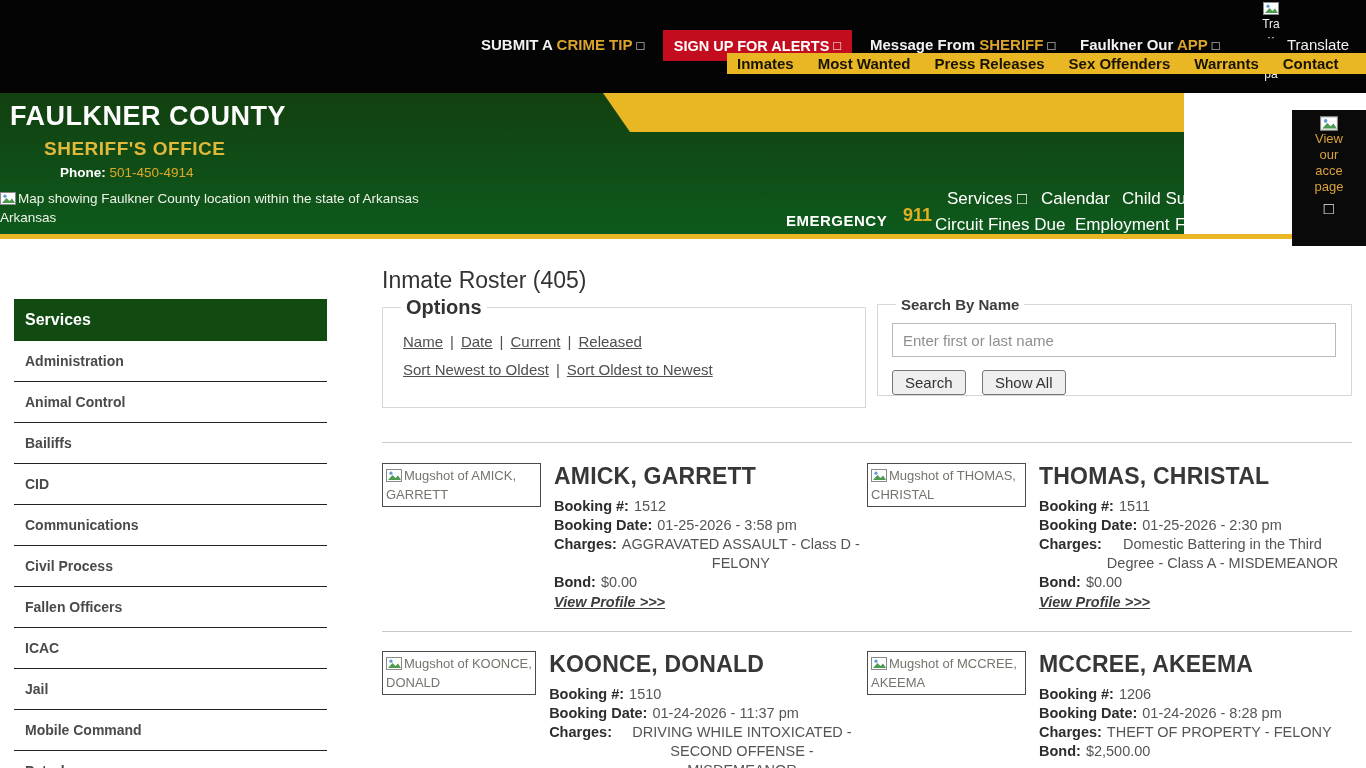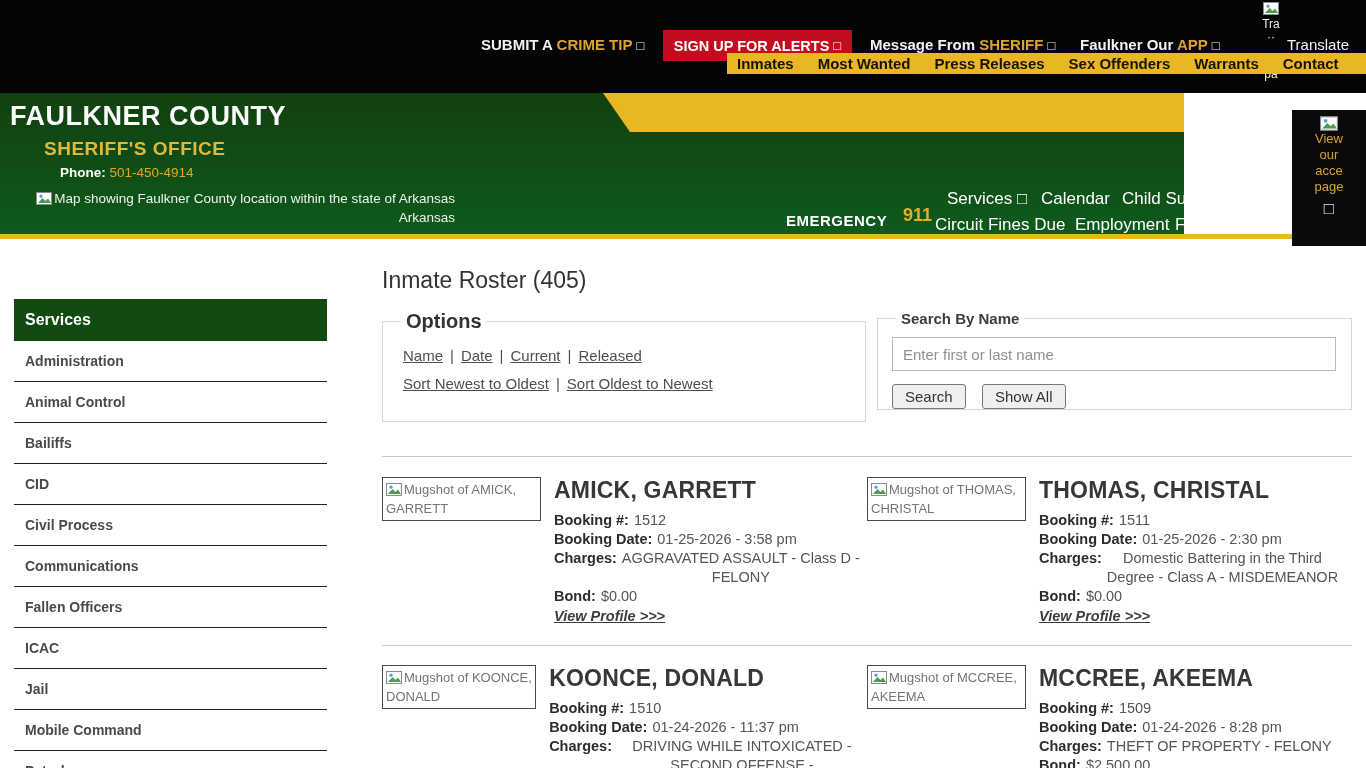--- a/index.html
+++ b/index.html
@@ -27,41 +27,41 @@
   .goldnav a{color:#191304;font-size:15px;font-weight:bold;text-decoration:none;white-space:nowrap;cursor:pointer;}
   
   .greenhdr{left:0;top:93px;width:1184px;height:141px;
     background:linear-gradient(to bottom,#12400f,#0e5a1d);overflow:hidden;}
   .goldband{position:absolute;left:600px;top:0;width:766px;height:39px;background:#e9b723;
     clip-path:polygon(3px 0,100% 0,100% 100%,30px 100%);}
   .county{position:absolute;left:10px;top:8px;font-size:27px;font-weight:bold;color:#fdfdfd;letter-spacing:.5px;}
   .office{position:absolute;left:44px;top:45px;font-size:19px;font-weight:bold;color:#e0b83a;letter-spacing:.5px;}
   .phone{position:absolute;left:60px;top:72px;font-size:13.5px;color:#fff;font-weight:bold;}
   .phone .hl{color:#dfa928;font-weight:normal;}
-  .mapalt{position:absolute;left:0;top:96px;width:455px;text-align:right;
+  .mapalt{position:absolute;left:0;top:96px;width:455px;text-align:left;
     color:#eef3e8;font-size:13.5px;line-height:19px;}
   .gnav1 a,.gnav2 a{position:absolute;color:#fff;font-size:17px;text-decoration:none;white-space:nowrap;cursor:pointer;}
   .emg{position:absolute;left:786px;top:119px;color:#fff;font-size:15px;font-weight:bold;letter-spacing:.5px;}
   .emg-num{position:absolute;left:903px;top:112px;color:#e3b022;font-size:18px;font-weight:bold;}
   .goldstripe{left:0;top:234px;width:1366px;height:5px;background:#e9b723;z-index:6;}
   
   .accbox{left:1292px;top:110px;width:74px;height:136px;background:#0a0a0a;z-index:7;
     display:flex;flex-direction:column;align-items:center;padding-top:6px;box-sizing:border-box;cursor:pointer;}
   .accbox .ln{color:#d9a13c;font-size:13px;line-height:16px;}
   .accbox .bx{color:#e8e8e8;font-size:17px;margin-top:4px;}
   
   .sidebar{left:14px;top:264px;width:313px;}
   .sb-head{height:42px;background:#114b11;color:#fff;font-size:16px;font-weight:bold;
     display:flex;align-items:center;padding-left:11px;margin-top:35px;}
   .sb-item{height:40px;border-bottom:1px solid #222;display:flex;align-items:center;
     padding-left:11px;font-size:14px;font-weight:bold;color:#4a4a4a;cursor:pointer;}
   
   .main{left:382px;top:267px;width:970px;}
   .pg-title{font-size:23px;font-weight:normal;color:#333;}
-  .boxrow{display:flex;gap:11px;margin-top:16px;justify-content:center;}
+  .boxrow{display:flex;gap:11px;margin-top:2px;justify-content:center;}
   fieldset{border:1px solid #d6d6d6;margin:0;padding:8px 10px 14px 10px;box-sizing:border-box;}
   fieldset.options{width:484px;height:112px;}
   fieldset.searchbox{width:475px;height:100px;}
   legend{font-weight:bold;color:#333;padding:0 5px;margin-left:8px;}
   .options legend{font-size:20px;}
   .searchbox legend{font-size:15px;color:#3d3d3d;}
   .linkrow{margin:6px 0 0 10px;font-size:15px;color:#4f4f4f;}
   .linkrow a{color:#4f4f4f;text-decoration:underline;cursor:pointer;}
   .linkrow .sep{margin:0 7px;}
   .linkrow+.linkrow{margin-top:11px;}
@@ -165,22 +165,22 @@
   <div class="ln">page</div>
   <div class="bx">□</div>
 </div>
 
 <div class="abs sidebar">
   <div class="sb-head">Services</div>
   <div class="sb-item">Administration</div>
   <div class="sb-item">Animal Control</div>
   <div class="sb-item">Bailiffs</div>
   <div class="sb-item">CID</div>
+  <div class="sb-item">Communications</div>
   <div class="sb-item">Civil Process</div>
-  <div class="sb-item">Communications</div>
   <div class="sb-item">Fallen Officers</div>
   <div class="sb-item">ICAC</div>
   <div class="sb-item">Jail</div>
   <div class="sb-item">Mobile Command</div>
   <div class="sb-item">Patrol</div>
   <div class="sb-item">Photos</div>
 </div>
 
 <div class="abs main">
   <div class="pg-title">Inmate Roster (405)</div>
@@ -306,21 +306,21 @@
     <div class="card">
       <div class="mug"><svg width="16" height="13" viewBox="0 0 16 13">
             <rect x="0.5" y="0.5" width="15" height="12" fill="#fdfdfd" stroke="#8a8a8a"></rect>
             <circle cx="5" cy="4.2" r="1.6" fill="#5b9bd5"></circle>
             <path d="M2 11 L6.5 6 L9.5 9 L12 6.5 L15 11 Z" fill="#4e9a51"></path>
           </svg><span>Mugshot of MCCREE, AKEEMA</span></div>
       <div class="details">
         <div class="iname">MCCREE, AKEEMA</div>
         <div class="detail">
             <span class="lbl">Booking #:</span>
-            <span>1509</span>
+            <span>1206</span>
           </div>
         <div class="detail">
             <span class="lbl">Booking Date:</span>
             <span>01-24-2026 - 8:28 pm</span>
           </div>
         <div class="detail">
             <span class="lbl">Charges:</span>
             <div class="charges-val">
               <div>THEFT OF PROPERTY - FELONY</div>
               <div></div>

